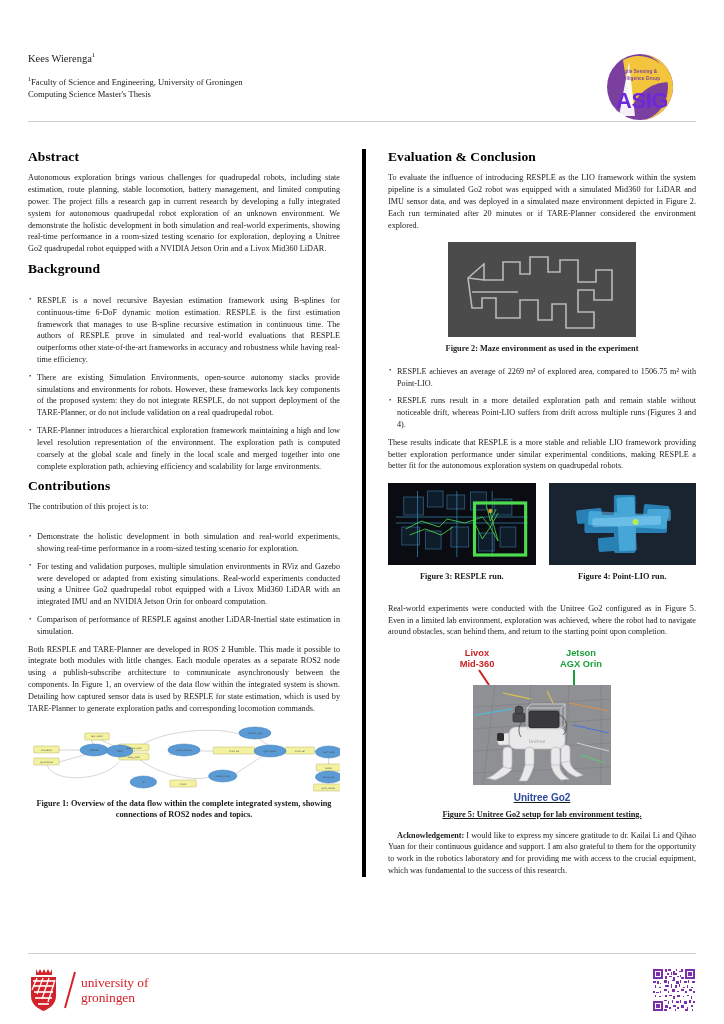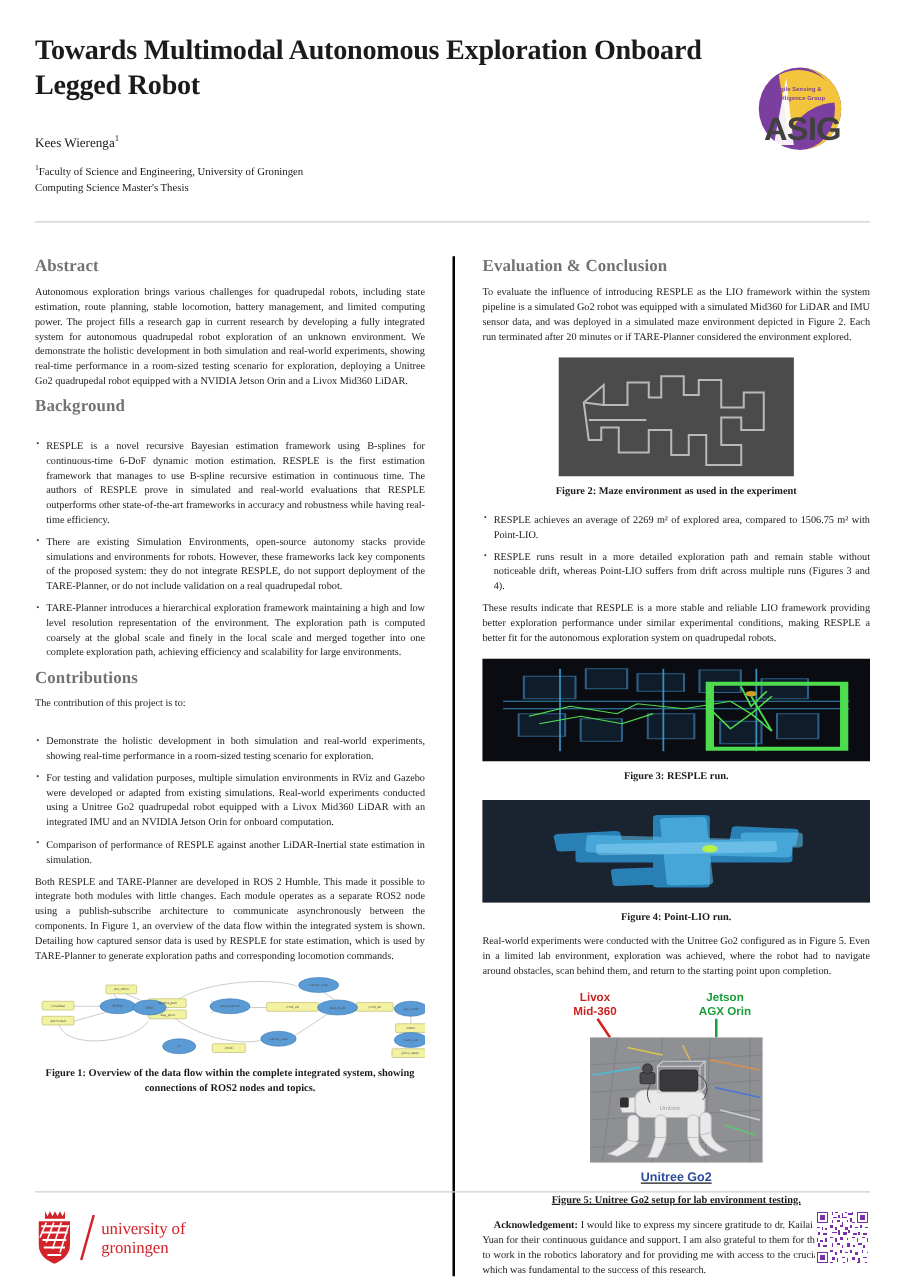--- a/index.html
+++ b/index.html
@@ -32,39 +32,39 @@
     width: 70px; height: 70px;
   }
   .asig-logo .txt-top {
     position: absolute; left: 0; right: 2px; top: 17px;
     text-align: center; font-size: 4.6px; font-weight: bold;
     color: #7a3fa0; line-height: 1.5; letter-spacing: 0.1px;
     font-family: "Liberation Sans", sans-serif;
   }
   .asig-logo .txt-main {
     position: absolute; left: 4px; right: 0; top: 36px;
-    text-align: center; font-size: 26px; font-weight: bold;
-    color: #404040; font-family: "Liberation Sans", sans-serif;
+    text-align: center; font-size: 22px; font-weight: bold;
+    color: #6d28d9; font-family: "Liberation Sans", sans-serif;
     letter-spacing: -0.5px;
   }
 
   .hr-top {
     margin: 21px 0 0 0; height: 0;
     border: none; border-top: 1px solid #cfcfcf;
   }
 
   
   .cols { display: flex; margin-top: 27px; position: relative; }
   .col { width: 50%; box-sizing: border-box; }
   .col-left { padding-right: 22px; }
-  .col-right { padding-left: 22px; border-left: 2px solid #000000; }
+  .col-right { padding-left: 22px; border-left: 4px solid #000000; }
 
   h2.sect {
     font-size: 13.5px; font-weight: bold; margin: 0 0 7px 0;
-    color: #737373; letter-spacing: 0.1px;
+    color: #000000; letter-spacing: 0.1px;
   }
   .sect-gap { margin-top: 20px; }
   p.body {
     font-size: 8.2px; line-height: 1.44; text-align: justify;
     margin: 0 0 6px 0; hyphens: auto;
   }
   ul.bul { margin: 18px 0 0 0; padding: 0; list-style: none; }
   ul.bul li {
     font-size: 8.2px; line-height: 1.44; text-align: justify;
     margin: 0 0 6px 0; padding-left: 9px; position: relative;
@@ -84,21 +84,21 @@
   .fig1-wrap { margin-top: 9px; }
   .fig1 { width: 100%; height: 68px; display: block; }
 
   
   .fig2-box {
     width: 188px; height: 95px; margin: 11px auto 0 auto;
     background: #4a4a4a; position: relative; overflow: hidden;
   }
 
   
-  .fig34 { display: flex; gap: 13px; margin-top: 11px; flex-direction: column; }
+  .fig34 { display: flex; gap: 13px; margin-top: 11px; }
   .fig34 .cell { flex: 1; }
   .fig3-box, .fig4-box {
     width: 100%; height: 82px; background: #07080c; overflow: hidden;
     position: relative;
   }
   .fig3-box svg, .fig4-box svg { display:block; width:100%; height:100%; }
 
   
   .fig5-wrap { margin-top: 10px; text-align: center; text-decoration: underline; }
   .annot-row {
@@ -142,21 +142,20 @@
     font-family: "Liberation Serif", serif; font-weight: normal; letter-spacing: -0.1px;
   }
   .qr { width: 44px; height: 44px; }
 </style>
 </head>
 <body>
 
 <div class="poster">
 
   <div class="header">
-    <h1 class="title">Towards Multimodal Autonomous Exploration Onboard Legged Robot</h1>
 
     <div class="author">
       <span>Kees Wierenga</span><sup>1</sup>
     </div>
 
     <div class="affil">
       <sup>1</sup><span>Faculty of Science and Engineering, University of Groningen</span><br>
       <span>Computing Science Master's Thesis</span>
     </div>
 
@@ -357,21 +356,21 @@
               <g fill="#9fe0ff" opacity="0.4">
                 <rect x="44" y="34" width="70" height="9" rx="2" transform="rotate(-2 79 38)"></rect>
               </g>
               <circle cx="88" cy="39" r="3" fill="#b8f04a"></circle>
             </svg>
           </div>
           <p class="caption">Figure 4: Point-LIO run.</p>
         </div>
       </div>
 
-      <p class="body" style="margin-top:8px">Real-world experiments were conducted with the Unitree Go2 configured as in Figure 5. Even in a limited lab environment, exploration was achieved, where the robot had to navigate around obstacles, scan behind them, and return to the starting point upon completion.</p>
+      <p class="body" style="margin-top:20px">Real-world experiments were conducted with the Unitree Go2 configured as in Figure 5. Even in a limited lab environment, exploration was achieved, where the robot had to navigate around obstacles, scan behind them, and return to the starting point upon completion.</p>
 
       <div class="fig5-wrap">
         <div class="annot-row">
           <svg class="annot-lines" viewBox="0 0 198 37">
             <path d="M36 22 L46 37" stroke="#CC2222" stroke-width="2" fill="none"></path>
             <path d="M131 22 L131 37" stroke="#1A9E3A" stroke-width="2" fill="none"></path>
           </svg>
           <div class="annot livox">
             <span>Livox</span><br>
             <span>Mid-360</span>

